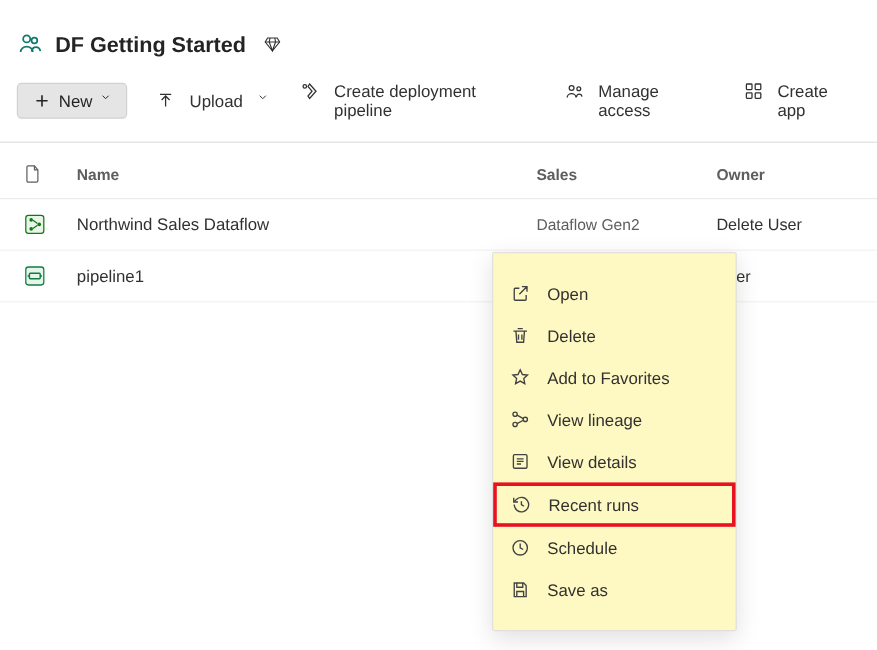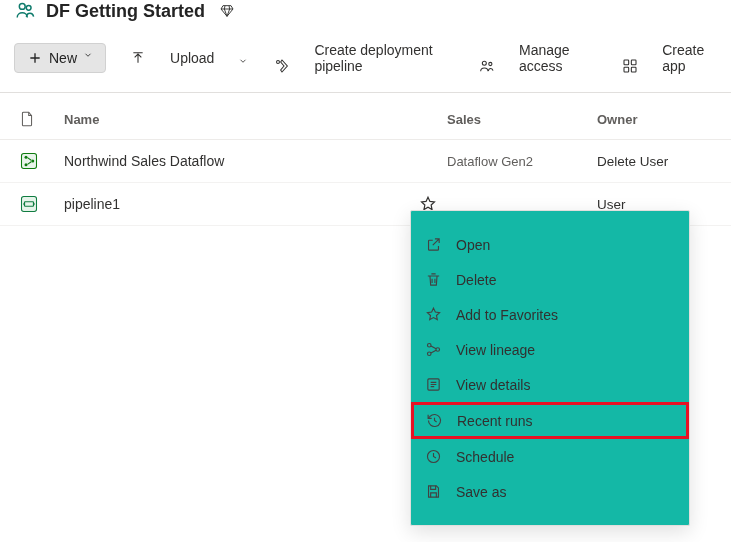--- a/index.html
+++ b/index.html
@@ -10,21 +10,21 @@
       color: #323130;
       background: #ffffff;
       width: 731px;
       height: 542px;
       overflow: hidden;
       position: relative;
     }
     .header {
       display: flex;
       align-items: center;
-      padding: 0 14px 10px 14px;
+      padding: 26px 14px 10px 14px;
       gap: 10px;
     }
     .workspace-icon {
       width: 22px;
       height: 22px;
       flex-shrink: 0;
     }
     .workspace-title {
       font-size: 18px;
       font-weight: 600;
@@ -49,22 +49,22 @@
       border: 1px solid #d1d1d1;
       border-radius: 4px;
       padding: 6px 12px;
       background: #e5e5e5;
       cursor: pointer;
       font-size: 14px;
       color: #242424;
     }
     .toolbar-item {
       display: inline-flex;
-      align-items: flex-end;
-      gap: 24px;
+      align-items: flex-start;
+      gap: 12px;
       cursor: pointer;
       color: #323130;
       padding: 4px 2px;
     }
     .chev-small {
       width: 10px;
       height: 10px;
     }
     .tb-icon {
       width: 16px;
@@ -103,22 +103,22 @@
       width: 18px;
       height: 18px;
       cursor: pointer;
       margin-right: 10px;
       flex-shrink: 0;
     }
     .context-menu {
       position: absolute;
       top: 210px;
       left: 410px;
-      width: 280px;
-      background: #14b8a6;
+      width: 204px;
+      background: #fef9c3;
       border: 1px solid #e1dfdd;
       box-shadow: 0 6px 20px rgba(0,0,0,0.12);
       border-radius: 2px;
       padding: 16px 0;
       z-index: 50;
     }
     .menu-item {
       display: flex;
       align-items: center;
       gap: 14px;

